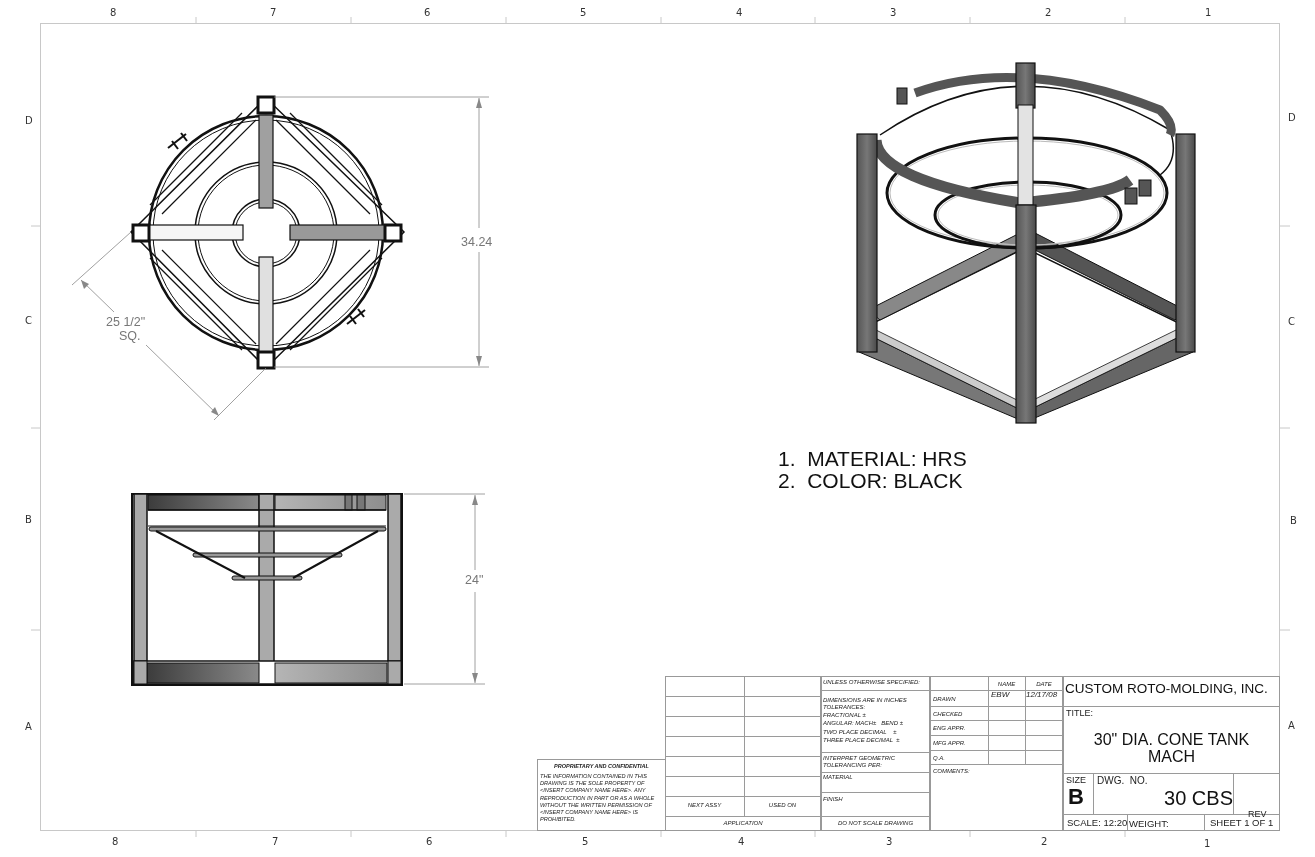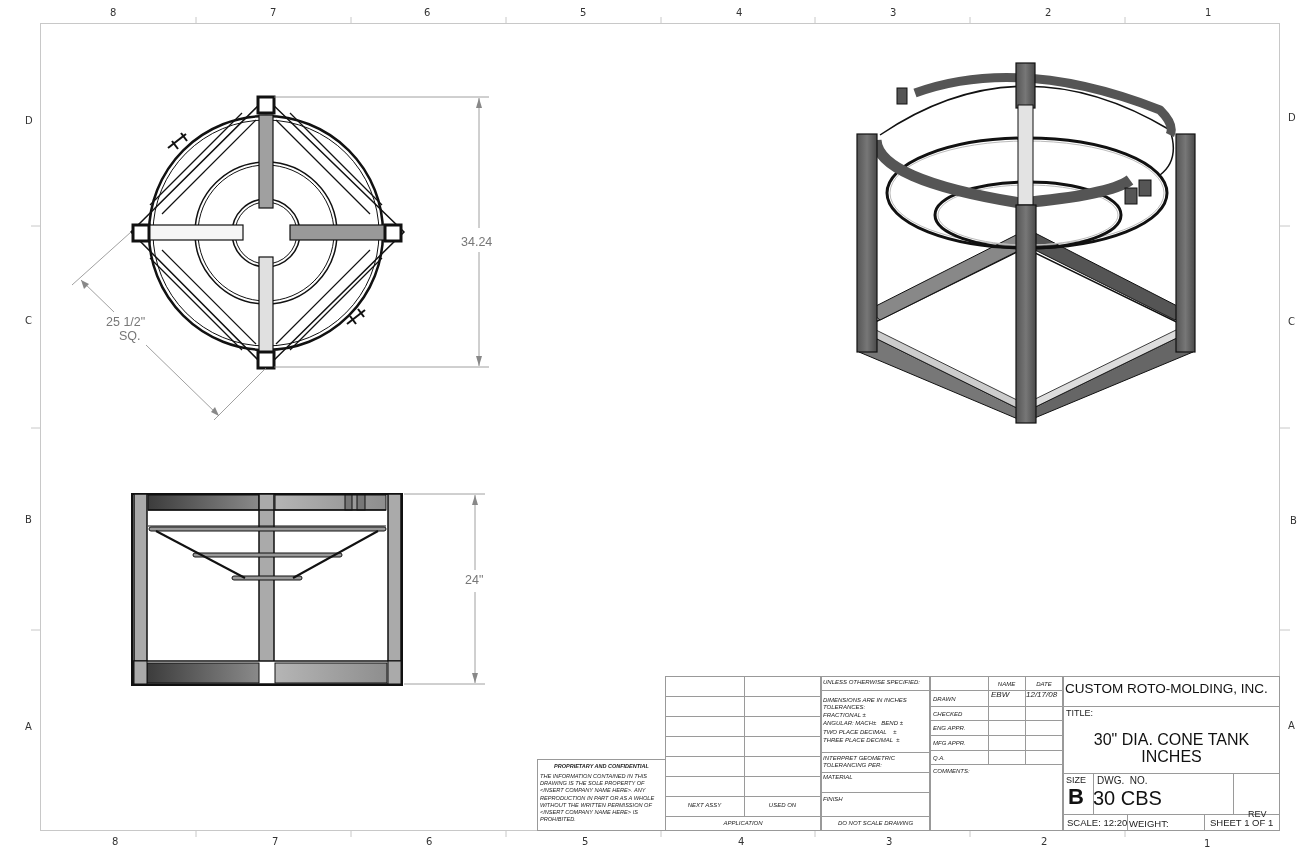--- a/index.html
+++ b/index.html
@@ -222,20 +222,22 @@
     <rect x="1139" y="180" width="12" height="16" fill="#555" stroke-width="1"></rect>
   </g>
 </svg>
 
 <div class="dim-text" style="left:461px;top:235px">34.24</div>
 <div class="dim-text" style="left:106px;top:315px">25 1/2"</div>
 <div class="dim-text" style="left:119px;top:329px">SQ.</div>
 <div class="dim-text" style="left:465px;top:573px">24"</div>
 
 <div class="notes">
+  <div style="white-space:pre">1.  MATERIAL: HRS</div>
+  <div style="white-space:pre">2.  COLOR: BLACK</div>
 </div>
 
 <div class="tbx" style="left:537px;top:759px;width:129px;height:72px;">
   <div class="tb" style="left:0;top:3px;width:127px;text-align:center;font-weight:bold;font-size:5.5px">PROPRIETARY AND CONFIDENTIAL</div>
   <div class="tb" style="left:2px;top:13px;width:124px;font-size:5.6px;line-height:7.2px">THE INFORMATION CONTAINED IN THIS DRAWING IS THE SOLE PROPERTY OF &lt;INSERT COMPANY NAME HERE&gt;.  ANY REPRODUCTION IN PART OR AS A WHOLE WITHOUT THE WRITTEN PERMISSION OF &lt;INSERT COMPANY NAME HERE&gt; IS PROHIBITED.</div>
 </div>
 
 <div>
   <div class="tbx" style="left:665px;top:676px;width:156px;height:155px;"></div>
   <div class="tbline-v" style="left:744px;top:676px;height:140px"></div>
@@ -303,24 +305,24 @@
   <div class="tbline-h" style="left:1063px;top:814px;width:217px"></div>
   <div class="tbline-v" style="left:1093px;top:773px;height:41px"></div>
   <div class="tbline-v" style="left:1233px;top:773px;height:41px"></div>
   <div class="tbline-v" style="left:1127px;top:814px;height:17px"></div>
   <div class="tbline-v" style="left:1204px;top:814px;height:17px"></div>
 
   <div class="abs" style="left:1065px;top:681px;font-size:13.5px;color:#111">CUSTOM ROTO-MOLDING, INC.</div>
   <div class="abs" style="left:1066px;top:708px;font-size:9px;color:#222">TITLE:</div>
   <div class="abs" style="left:1063px;top:731px;width:217px;text-align:center;font-size:16px;line-height:17px;color:#111">
     <div>30" DIA. CONE TANK</div>
-    <div>INCHES</div>
+    <div>MACH</div>
   </div>
   <div class="abs" style="left:1066px;top:775px;font-size:9px;color:#222">SIZE</div>
   <div class="abs" style="left:1068px;top:784px;font-size:22px;font-weight:bold;color:#111">B</div>
   <div class="abs" style="left:1097px;top:775px;font-size:10px;color:#222;white-space:pre">DWG.  NO.</div>
-  <div class="abs" style="left:1093px;top:787px;width:140px;text-align:left;font-size:20px;color:#111">30 CBS</div>
+  <div class="abs" style="left:1093px;top:787px;width:140px;text-align:right;font-size:20px;color:#111">30 CBS</div>
   <div class="abs" style="left:1248px;top:809px;font-size:9px;color:#222">REV</div>
   <div class="abs" style="left:1240px;top:788px;font-size:12px"></div>
   <div class="abs" style="left:1067px;top:817px;font-size:9.5px;color:#222">SCALE: 12:20</div>
   <div class="abs" style="left:1129px;top:818px;font-size:9.5px;color:#222">WEIGHT:</div>
   <div class="abs" style="left:1210px;top:817px;font-size:9.5px;color:#222">SHEET 1 OF 1</div>
 </div>
 
 </body></html>

